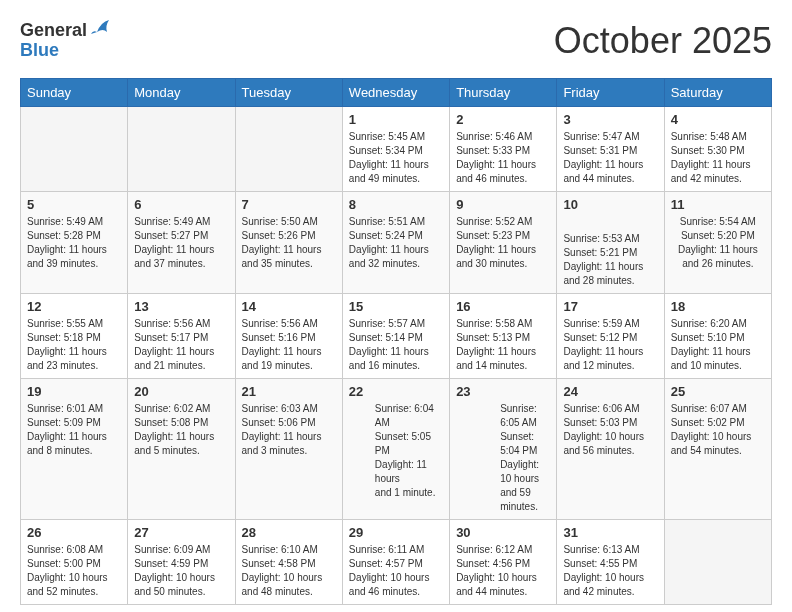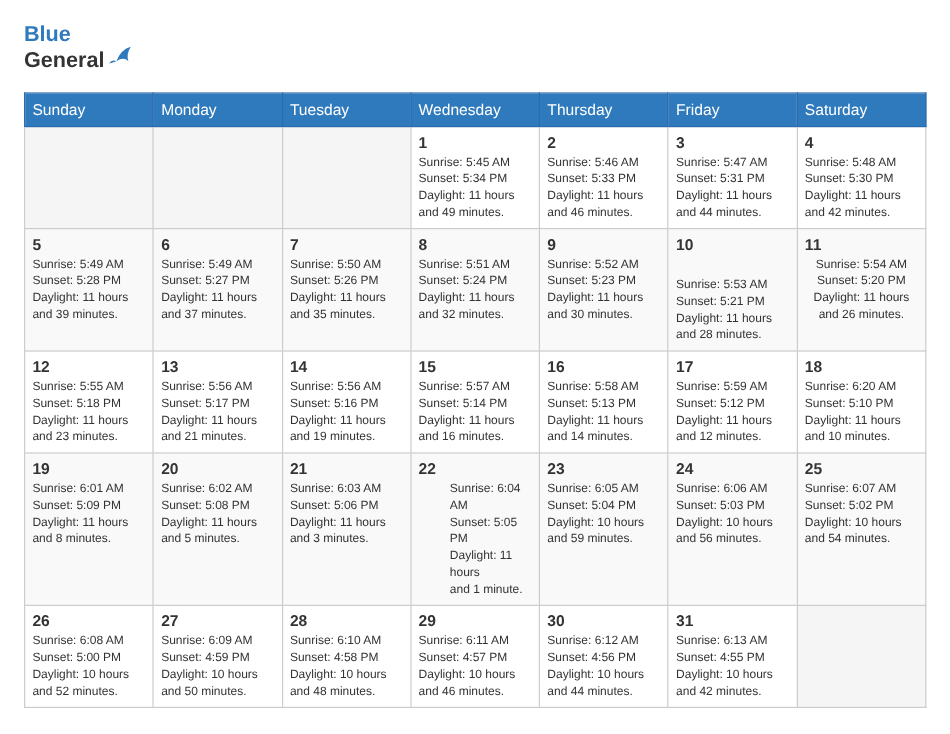--- a/index.html
+++ b/index.html
@@ -88,35 +88,36 @@
     .row-odd td {
       background: #ffffff;
     }
   </style>
 </head>
 <body>
 
 <div class="header">
   <div class="logo">
     <div>
-      <div style="display:flex;align-items:center;margin-top:-2px;">
-        <span class="logo-text" style="color:#2e7abd;font-size:18px;font-weight:bold;">Blue</span>
-      </div>
       <div style="display:flex;align-items:center;">
         <span class="logo-text">
           <span style="color:#333;">General</span>
         </span>
         <svg width="22" height="22" viewBox="0 0 22 22" style="margin-left:2px;margin-top:-4px;">
           <path d="M8,14 Q12,4 20,2 Q16,8 18,14 Q14,10 8,14Z" fill="#2e7abd"></path>
           <path d="M8,14 Q4,12 2,16 Q5,15 8,14Z" fill="#2e7abd"></path>
         </svg>
       </div>
+      <div style="display:flex;align-items:center;margin-top:-2px;">
+        <span class="logo-text" style="color:#2e7abd;font-size:18px;font-weight:bold;">Blue</span>
+      </div>
     </div>
   </div>
   <div class="title-section">
+    <div class="month-title">October 2025</div>
   </div>
 </div>
 
 <table class="calendar">
   <thead>
     <tr>
     <th>Sunday</th>
         <th>Monday</th>
         <th>Tuesday</th>
         <th>Wednesday</th>
@@ -285,21 +286,21 @@
         </td>
         <td>
           <div class="day-number">22</div>
           <div class="day-info" style="white-space: pre-line; margin-left: 26px;">Sunrise: 6:04 AM
 Sunset: 5:05 PM
 Daylight: 11 hours
 and 1 minute.</div>
         </td>
         <td>
           <div class="day-number">23</div>
-          <div class="day-info" style="white-space: pre-line;">Sunrise: 6:05 AM
+          <div class="day-info" style="white-space: pre-line; margin-left: 44px;">Sunrise: 6:05 AM
 Sunset: 5:04 PM
 Daylight: 10 hours
 and 59 minutes.</div>
         </td>
         <td>
           <div class="day-number">24</div>
           <div class="day-info" style="white-space: pre-line;">Sunrise: 6:06 AM
 Sunset: 5:03 PM
 Daylight: 10 hours
 and 56 minutes.</div>

